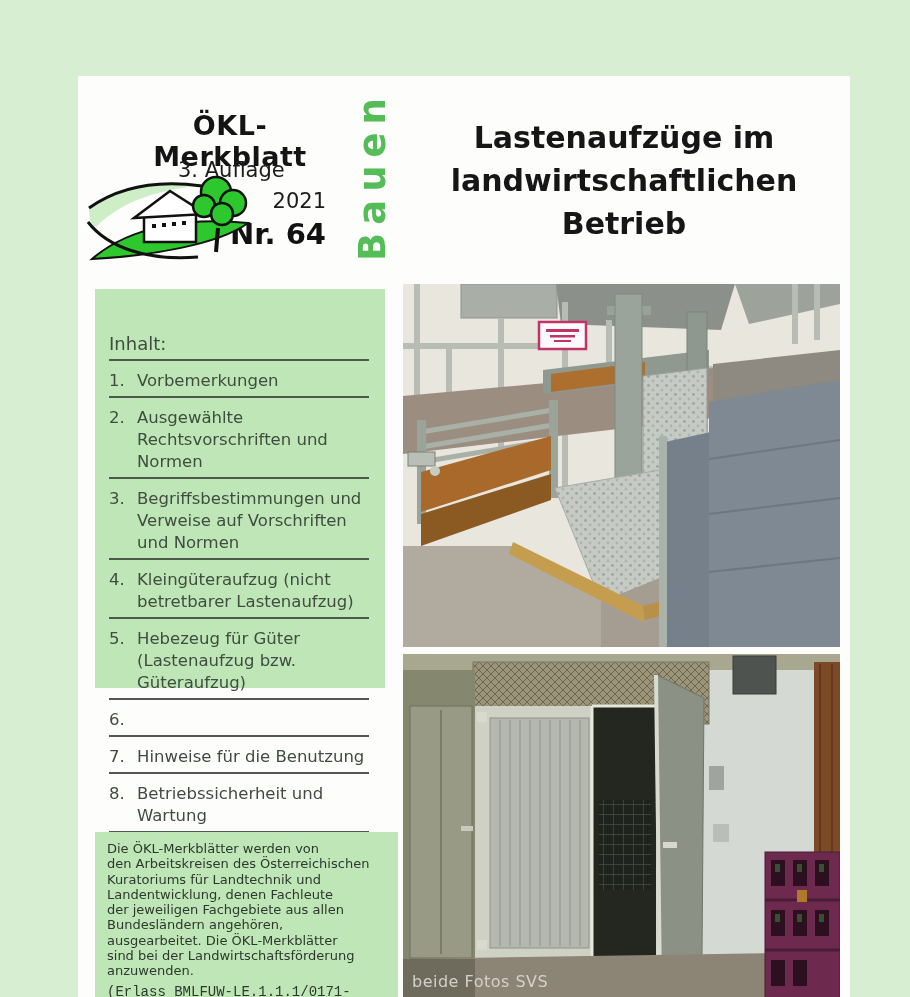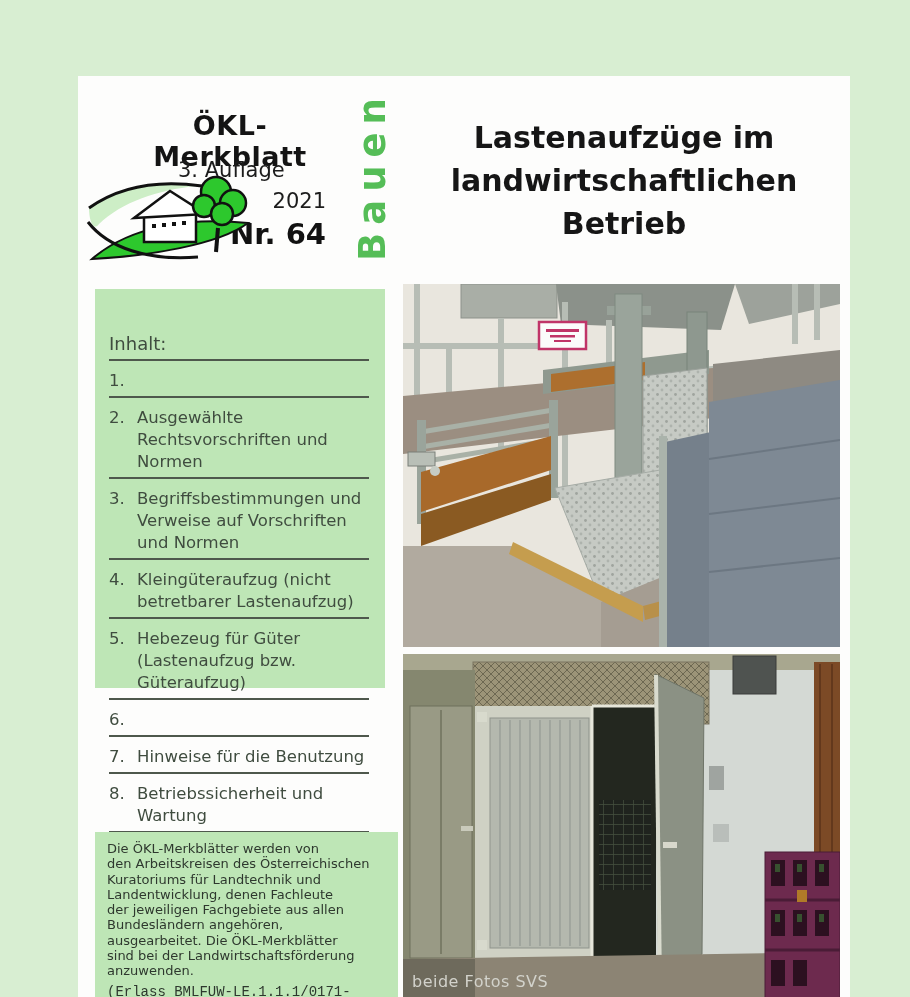--- a/index.html
+++ b/index.html
@@ -100,20 +100,21 @@
 
   <div class="main-title">Lastenaufzüge im
 landwirtschaftlichen
 Betrieb</div>
 
   <div class="toc">
     <div class="toc-heading">Inhalt:</div>
     <div id="toc-list">
         <div class="toc-item">
           <span class="toc-num">1.</span>
+          <span class="toc-label">Vorbemerkungen</span>
         </div>
         <div class="toc-item">
           <span class="toc-num">2.</span>
           <span class="toc-label">Ausgewählte Rechtsvorschriften und Normen</span>
         </div>
         <div class="toc-item">
           <span class="toc-num">3.</span>
           <span class="toc-label">Begriffsbestimmungen und Verweise auf Vorschriften und Normen</span>
         </div>
         <div class="toc-item">

